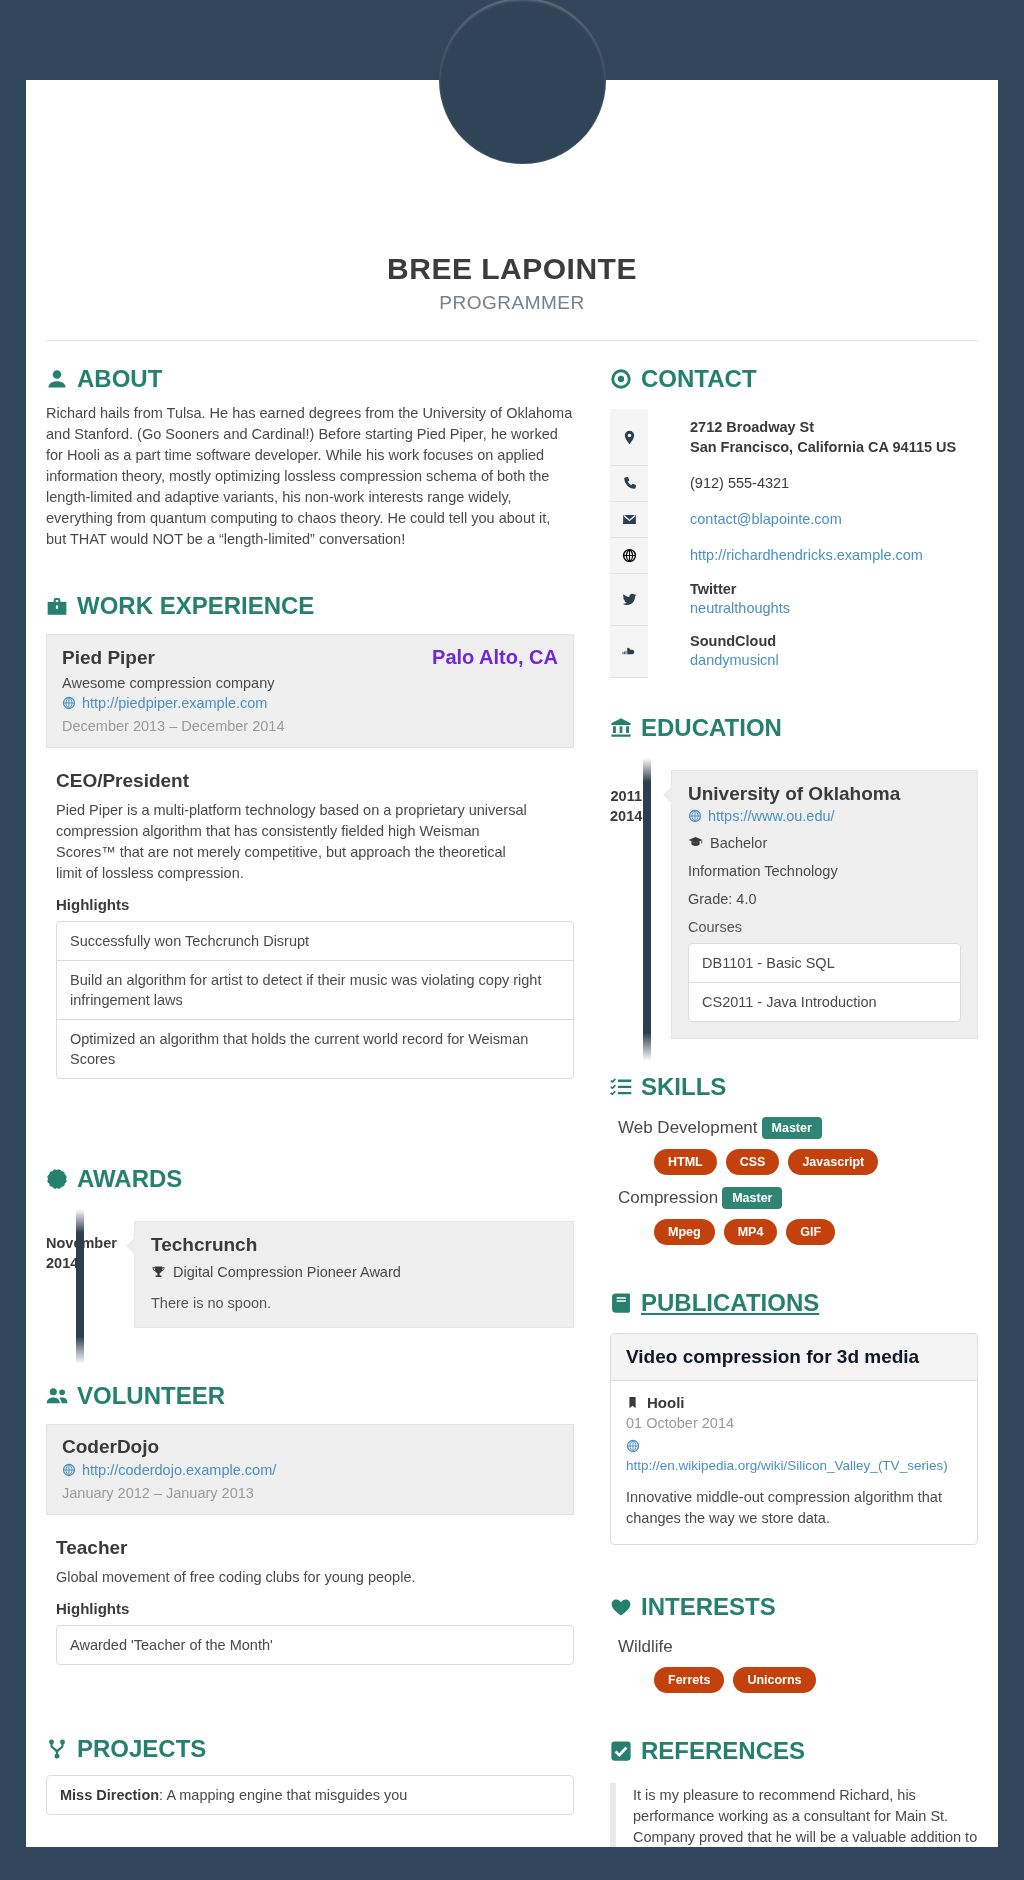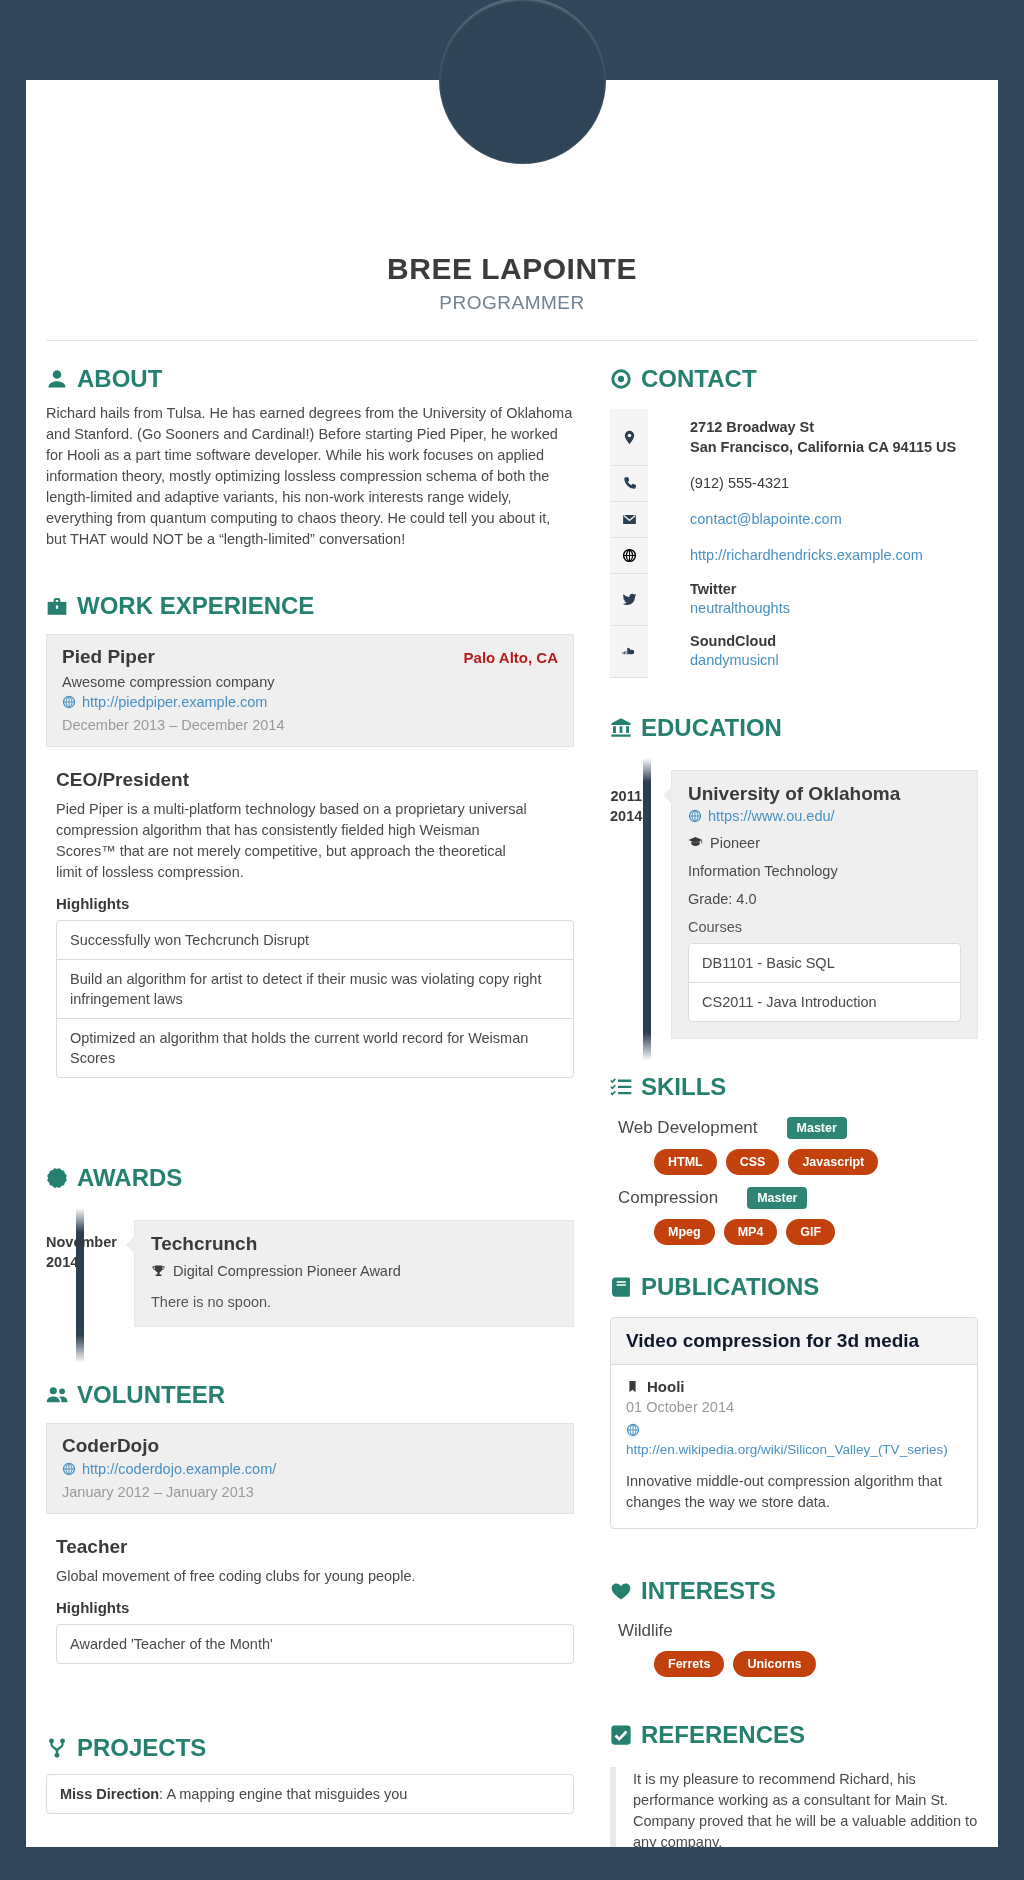--- a/index.html
+++ b/index.html
@@ -14,32 +14,32 @@
   .hd .sub{margin-top:6px;font-size:19px;color:#72828f;letter-spacing:.5px;}
   hr.top{border:none;border-top:1px solid #e4e4e4;margin:26px 0 0;}
   .columns{display:flex;gap:36px;}
   .col-l{width:528px;flex:none;}
   .col-r{width:368px;flex:none;}
   
   .sec{display:flex;align-items:center;gap:9px;color:#26806f;font-size:24px;font-weight:700;margin:0;line-height:28px;}
   .sec svg{width:22px;height:22px;fill:currentColor;flex:none;}
   .mt-about{margin-top:24px;}   .mt-work{margin-top:42px;}  .mt-awards{margin-top:86px;}
   .mt-vol{margin-top:54px;}     .mt-proj{margin-top:70px;}  .mt-contact{margin-top:24px;}
-  .mt-edu{margin-top:36px;}     .mt-skills{margin-top:34px;}.mt-pub{margin-top:28px;}
+  .mt-edu{margin-top:36px;}     .mt-skills{margin-top:34px;}.mt-pub{margin-top:44px;text-decoration:underline;}
   .mt-int{margin-top:48px;}     .mt-ref{margin-top:44px;}
   .body-txt{font-size:14.5px;line-height:21px;color:#4a4a4a;}
   a{color:#4a90c2;text-decoration:none;cursor:pointer;}
   .ilk{display:inline-flex;align-items:center;gap:6px;}
   .ilk svg{width:14px;height:14px;fill:currentColor;flex:none;}
   .sico{width:15px;height:15px;fill:#3a3a3a;flex:none;}
   
   .panel{margin-top:14px;background:#efefef;border:1px solid #e3e3e3;padding:11px 15px 13px;}
   .p-row{display:flex;justify-content:space-between;align-items:baseline;}
   .p-name{font-size:19px;font-weight:700;color:#3a3a3a;}
-  .p-loc{font-size:15px;font-weight:700;color:#b91c1c;}
+  .p-loc{font-size:20px;font-weight:700;color:#6d28d9;}
   .p-tag{margin-top:6px;font-size:14.5px;color:#4a4a4a;}
   .p-link{margin-top:4px;font-size:14.5px;}
   .p-dates{margin-top:4px;font-size:14.5px;color:#9a9a9a;}
   .position{margin-top:22px;padding-left:10px;}
   .pos-title{font-size:19px;font-weight:700;color:#3a3a3a;}
   .pos-sum{margin-top:8px;max-width:478px;}
   .hl-label{margin-top:12px;font-size:15px;font-weight:700;color:#3a3a3a;}
   .lg{margin-top:8px;}
   .lg-item{background:#fff;border:1px solid #dcdcdc;border-radius:0;padding:9px 13px;font-size:14.5px;line-height:20px;color:#4a4a4a;margin-top:-1px;}
   .lg-item:first-child{border-radius:4px 4px 0 0;margin-top:0;}
@@ -66,21 +66,21 @@
   table.contact{margin-top:16px;border-collapse:collapse;width:100%;}
   td.ic{width:36px;background:#f5f5f5;border-bottom:1px solid #e2e2e2;text-align:center;vertical-align:middle;}
   td.ic svg{width:15px;height:15px;fill:#2d3e50;display:inline-block;vertical-align:middle;}
   td.val{padding:8px 0 8px 42px;font-size:14.5px;color:#3a3a3a;vertical-align:middle;line-height:20px;}
   .val .strong{font-weight:700;}
   .prof-label{font-weight:700;line-height:19px;}
   .prof-handle{line-height:19px;}
   td.val.slim{padding-top:7px;padding-bottom:7px;}
   
   .skill-group{margin-top:16px;padding-left:8px;}
-  .sg-head{display:flex;align-items:center;gap:29px;font-size:17px;color:#4a4a4a;}
+  .sg-head{display:flex;align-items:center;gap:4px;font-size:17px;color:#4a4a4a;}
   .badge{background:#2e8573;color:#fff;font-size:12.5px;font-weight:700;padding:4px 10px;border-radius:4px;line-height:14px;}
   .pills{margin:10px 0 0 36px;display:flex;gap:9px;flex-wrap:wrap;}
   .pill{background:#c2410c;color:#fff;font-size:12.5px;font-weight:700;padding:6px 14px;border-radius:999px;line-height:14px;}
   
   .pub-card{margin-top:16px;border:1px solid #dcdcdc;border-radius:4px;overflow:hidden;}
   .pub-head{background:#f4f4f4;border-bottom:1px solid #dcdcdc;padding:12px 15px;font-size:19px;font-weight:700;color:#0f172a;}
   .pub-body{padding:13px 15px 15px;}
   .pub-pubrow{display:flex;align-items:center;gap:8px;font-size:15px;font-weight:700;color:#3a3a3a;text-align:center;}
   .pub-pubrow svg{width:13px;height:15px;fill:#3a3a3a;flex:none;}
   .pub-date{margin-top:4px;font-size:14.5px;color:#9a9a9a;}
@@ -374,21 +374,21 @@
             <div class="ilk" style="color:#4a90c2;margin-top:3px;font-size:14.5px;">
               <svg class="glb">
                   <use href="#i-globe"></use>
                 </svg>
               <a>https://www.ou.edu/</a>
             </div>
             <div class="ico-row">
               <svg class="sico">
                   <use href="#i-cap"></use>
                 </svg>
-              <span>Pioneer</span>
+              <span>Bachelor</span>
             </div>
             <div class="edu-line">Information Technology</div>
             <div class="edu-line">Grade: 4.0</div>
             <div class="courses-label">Courses</div>
             <div class="lg">
               <div class="lg-item">DB1101 - Basic SQL</div>
               <div class="lg-item">CS2011 - Java Introduction</div>
             </div>
           </div>
         </div>

